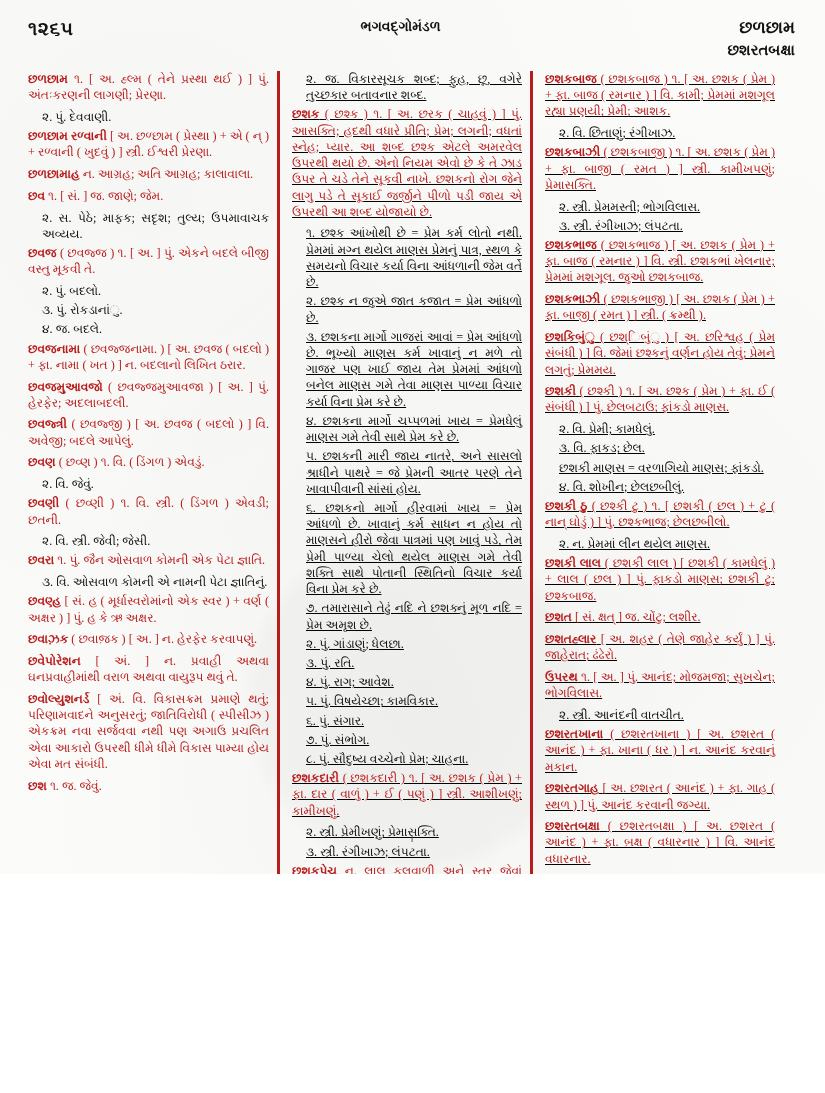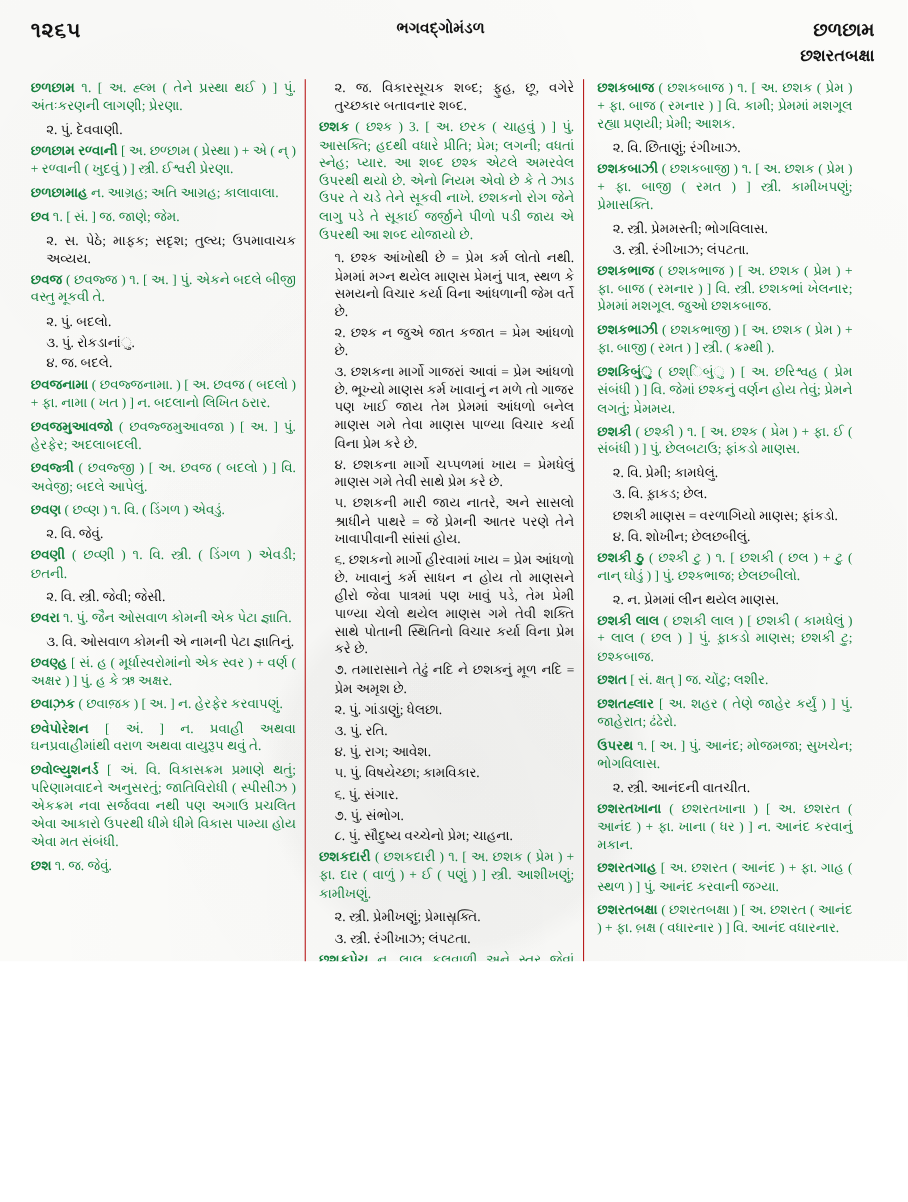--- a/index.html
+++ b/index.html
@@ -86,27 +86,28 @@
     display: flex;
     margin: 12px 26px 0 24px;
     height: 1000px;
   }
   .col {
     width: 253px;
     box-sizing: border-box;
     padding: 0 8px 0 4px;
   }
   .col.mid, .col.right {
-    border-left: 1px solid #b91c1c;
+    border-left: 3px solid #b91c1c;
     padding-left: 12px;
+    text-decoration: underline;
   }
   .entry {
     font-size: 12.2px;
     line-height: 1.33;
-    color: #15803d;
+    color: #b91c1c;
     margin-bottom: 5.5px;
     text-align: justify;
     text-justify: inter-word;
   }
   .entry .hw {
     font-weight: bold;
   }
   .sub {
     font-size: 12.2px;
     line-height: 1.33;
@@ -169,21 +170,21 @@
       <div class="sub">૩. વિ. ઓસવાળ કોમની એ નામની પેટા જ્ઞાતિનું.</div>
       <div class="entry"><span class="hw">છવણ્હ</span> <span>[ સં. હ ( મૂર્ધાસ્વરોમાંનો એક સ્વર ) + વર્ણ ( અક્ષર ) ] પું. હ કે ઋ અક્ષર.</span></div>
       <div class="entry"><span class="hw">છવાઝ઼ક</span> <span>( છવાજ઼ક ) [ અ. ] ન. હેરફેર કરવાપણું.</span></div>
       <div class="entry"><span class="hw">છવેપોરેશન</span> <span>[ અં. ] ન. પ્રવાહી અથવા ઘનપ્રવાહીમાંથી વરાળ અથવા વાયુરૂપ થવું તે.</span></div>
       <div class="entry"><span class="hw">છવોલ્યુશનર્ડ</span> <span>[ અં. વિ. વિકાસક્રમ પ્રમાણે થતું; પરિણામવાદને અનુસરતું; જાતિવિરોધી ( સ્પીસીઝ ) એકક્રમ નવા સર્જવવા નથી પણ અગાઉ પ્રચલિત એવા આકારો ઉપરથી ધીમે ધીમે વિકાસ પામ્યા હોય એવા મત સંબંધી.</span></div>
       <div class="entry"><span class="hw">છશ</span> <span>૧. જ. જેવું.</span></div>
     </div>
 
     <div class="col mid">
       <div class="sub">૨. જ. વિકારસૂચક શબ્દ; ફુહ, છૂ, વગેરે તુચ્છકાર બતાવનાર શબ્દ.</div>
-      <div class="entry"><span class="hw">છશક</span> <span>( છશ્ક ) 3. [ અ. છરક ( ચાહવું ) ] પું. આસક્તિ; હદથી વધારે પ્રીતિ; પ્રેમ; લગની; વધતાં સ્નેહ; પ્યાર. આ શબ્દ છશ્ક એટલે અમરવેલ ઉપરથી થયો છે. એનો નિયમ એવો છે કે તે ઝાડ ઉપર તે ચડે તેને સૂકવી નાખે. છશકનો રોગ જેને લાગુ પડે તે સૂકાઈ જર્જીને પીળો પડી જાય એ ઉપરથી આ શબ્દ યોજાયો છે.</span></div>
+      <div class="entry"><span class="hw">છશક</span> <span>( છશ્ક ) ૧. [ અ. છરક ( ચાહવું ) ] પું. આસક્તિ; હદથી વધારે પ્રીતિ; પ્રેમ; લગની; વધતાં સ્નેહ; પ્યાર. આ શબ્દ છશ્ક એટલે અમરવેલ ઉપરથી થયો છે. એનો નિયમ એવો છે કે તે ઝાડ ઉપર તે ચડે તેને સૂકવી નાખે. છશકનો રોગ જેને લાગુ પડે તે સૂકાઈ જર્જીને પીળો પડી જાય એ ઉપરથી આ શબ્દ યોજાયો છે.</span></div>
       <div class="sub">૧. છશ્ક આંખોથી છે = પ્રેમ કર્મ લોતો નથી. પ્રેમમાં મગ્ન થયેલ માણસ પ્રેમનું પાત્ર, સ્થળ કે સમયનો વિચાર કર્યા વિના આંધળાની જેમ વર્તે છે.</div>
       <div class="sub">૨. છશ્ક ન જુએ જાત કજાત = પ્રેમ આંધળો છે.</div>
       <div class="sub">૩. છશકના માર્ગો ગાજરાં આવાં = પ્રેમ આંધળો છે. ભૂખ્યો માણસ કર્મ ખાવાનું ન મળે તો ગાજર પણ ખાઈ જાય તેમ પ્રેમમાં આંધળો બનેલ માણસ ગમે તેવા માણસ પાળ્યા વિચાર કર્યા વિના પ્રેમ કરે છે.</div>
       <div class="sub">૪. છશકના માર્ગો ચપ્પળમાં ખાય = પ્રેમધેલું માણસ ગમે તેવી સાથે પ્રેમ કરે છે.</div>
       <div class="sub">૫. છશકની મારી જાય નાતરે, અને સાસલો શ્રાધીને પાથરે = જે પ્રેમની આતર પરણે તેને ખાવાપીવાની સાંસાં હોય.</div>
       <div class="sub">૬. છશકનો માર્ગો હીરવામાં ખાય = પ્રેમ આંધળો છે. ખાવાનું કર્મ સાધન ન હોય તો માણસને હીરો જેવા પાત્રમાં પણ ખાવું પડે, તેમ પ્રેમી પાળ્યા ચેલો થયેલ માણસ ગમે તેવી શક્તિ સાથે પોતાની સ્થિતિનો વિચાર કર્યા વિના પ્રેમ કરે છે.</div>
       <div class="sub">૭. તમારાસાને તેઢું નદિ ને છશક્નું મૂળ નદિ = પ્રેમ અમૃશ છે.</div>
       <div class="sub">૨. પું. ગાંડાણું; ધેલછા.</div>
       <div class="sub">૩. પું. રતિ.</div>
       <div class="sub">૪. પું. રાગ; આવેશ.</div>

